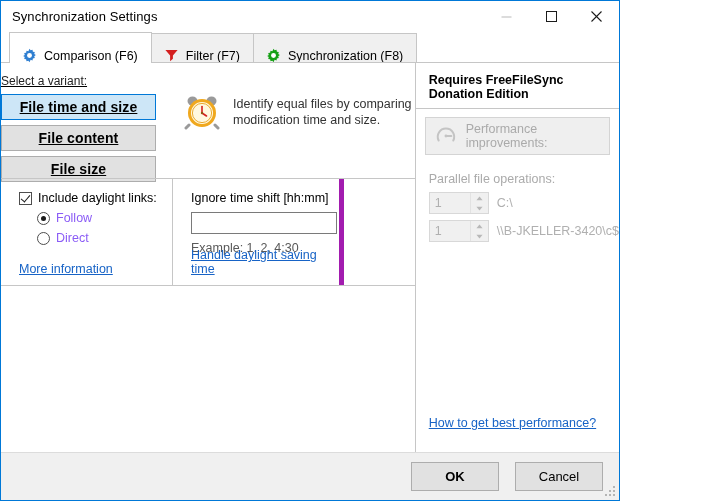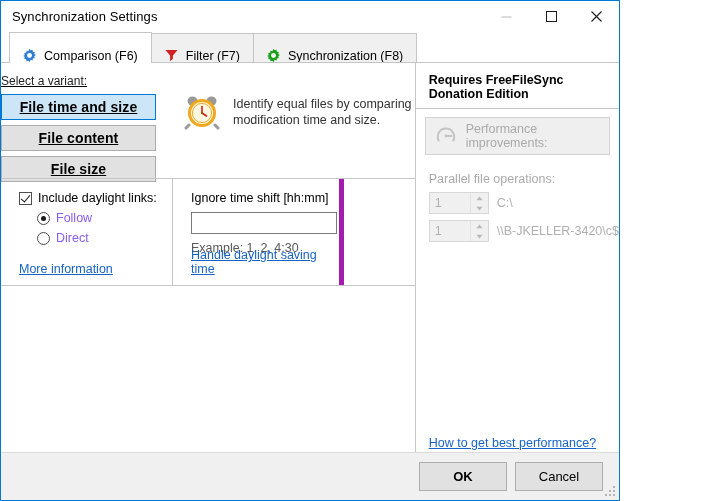--- a/index.html
+++ b/index.html
@@ -318,35 +318,35 @@
   }
   .spin-arrow svg { display: block; }
   .spin-path {
     font-size: 12.5px;
     color: #b0b0b0;
     white-space: nowrap;
   }
   .perf-link-wrap {
     position: absolute;
     left: 13px;
-    bottom: 2px;
+    bottom: 22px;
     text-align: right;
   }
 
   
   .footer {
     height: 47px;
     min-height: 47px;
     background: #f0f0f0;
     border-top: 1px solid #dcdcdc;
     display: flex;
     align-items: center;
     justify-content: flex-end;
     padding-right: 16px;
-    gap: 8px;
+    gap: 16px;
     position: relative;
   }
   .dlg-btn {
     width: 88px;
     height: 29px;
     box-sizing: border-box;
     background: #e1e1e1;
     border: 1px solid #adadad;
     font-family: "Liberation Sans", sans-serif;
     font-size: 13px;

